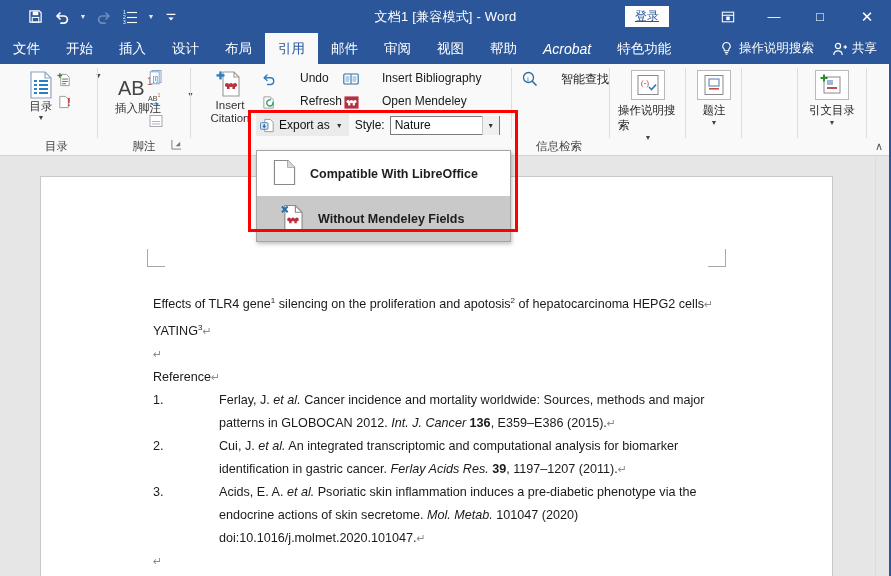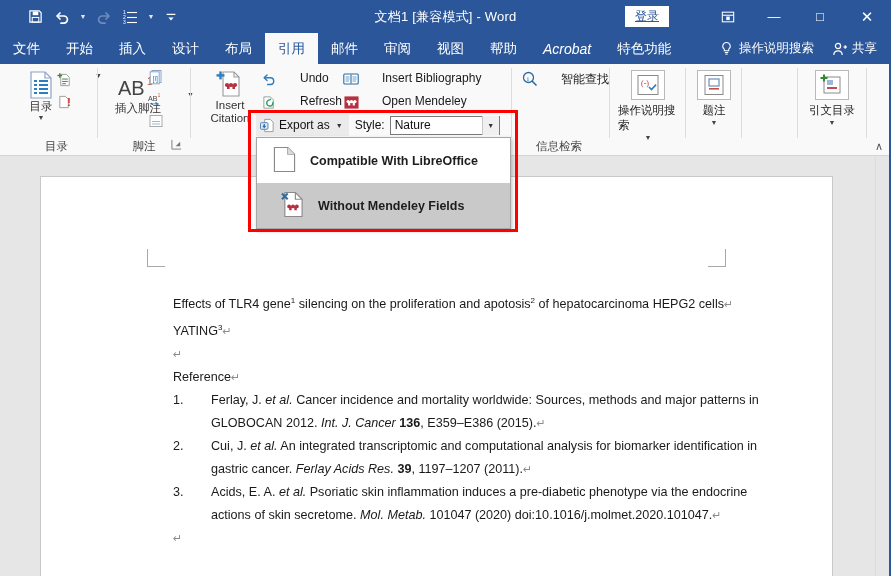--- a/index.html
+++ b/index.html
@@ -90,46 +90,46 @@
   }
   .export-as .caret { font-size:7px; color:#333; margin-left:2px; }
   .style-label { font-size:12px; color:#111; margin:0 5px 0 6px; }
   .style-combo { width:110px; height:19px; border:1px solid #7a7a7a; background:#fff; display:flex; align-items:center; }
   .style-combo .val { flex:1; font-size:12px; color:#111; padding-left:4px; }
   .style-combo .dd { width:17px; height:19px; border-left:1px solid #c7c7c7; background:#f0f0f0;
     display:flex; align-items:center; justify-content:center; font-size:7px; color:#333; }
 
   
   .dropdown {
-    position:absolute; left:256px; top:137px; width:255px;
+    position:absolute; left:256px; top:150px; width:255px;
     background:#fff; border:1px solid #a6a6a6; box-shadow:1px 2px 4px rgba(0,0,0,.25);
     z-index:40;
   }
   .ditem { height:45px; display:flex; align-items:center; gap:14px; padding-left:16px; font-size:12.5px; font-weight:bold; color:#1d1d1d; }
   .ditem.hl { background:#c9c9c9;padding-left:24px; }
 
   
   .redbox {
     position:absolute; left:248px; top:110px; width:270px; height:122px;
     border:3px solid #ff0000; z-index:60; pointer-events:none;
   }
 
   
   .docarea { position:absolute; left:0; top:157px; width:891px; height:419px; background:#e6e6e6; overflow:hidden; }
   .page { position:absolute; left:40px; top:19px; width:793px; height:500px; background:#fff; border:1px solid #c8c8c8; }
   .mark { position:absolute; width:18px; height:18px; }
   .mark.tl { left:106px; top:72px; border-left:1px solid #a8a8a8; border-bottom:1px solid #a8a8a8; }
   .mark.tr { right:106px; top:72px; border-right:1px solid #a8a8a8; border-bottom:1px solid #a8a8a8; }
 
-  .body-text { position:absolute; left:132px; top:112px; width:590px; font-size:12.6px; color:#1a1a1a; line-height:23px; }
+  .body-text { position:absolute; left:112px; top:112px; width:590px; font-size:12.6px; color:#1a1a1a; line-height:23px; }
   .body-text .pm { color:#8c8c8c; font-size:11px; }
   .body-text .ln { white-space:nowrap; }
   .ref-item { display:flex; line-height:23px; }
   .ref-num { width:38px; flex:0 0 38px; }
-  .ref-body { flex:1; }
+  .ref-body { flex:1;margin-left:28px; }
   i { font-style:italic; }
   b { font-weight:bold; }
   sup { font-size:8px; vertical-align:super; }
 
   .vscroll { position:absolute; right:0; top:157px; width:16px; height:419px; background:#e6e6e6; border-left:1px solid #dcdcdc; }
   .hair { position:absolute; right:0; top:0; width:2px; height:576px; background:#2b579a; }
 </style>
 </head>
 <body>
 

